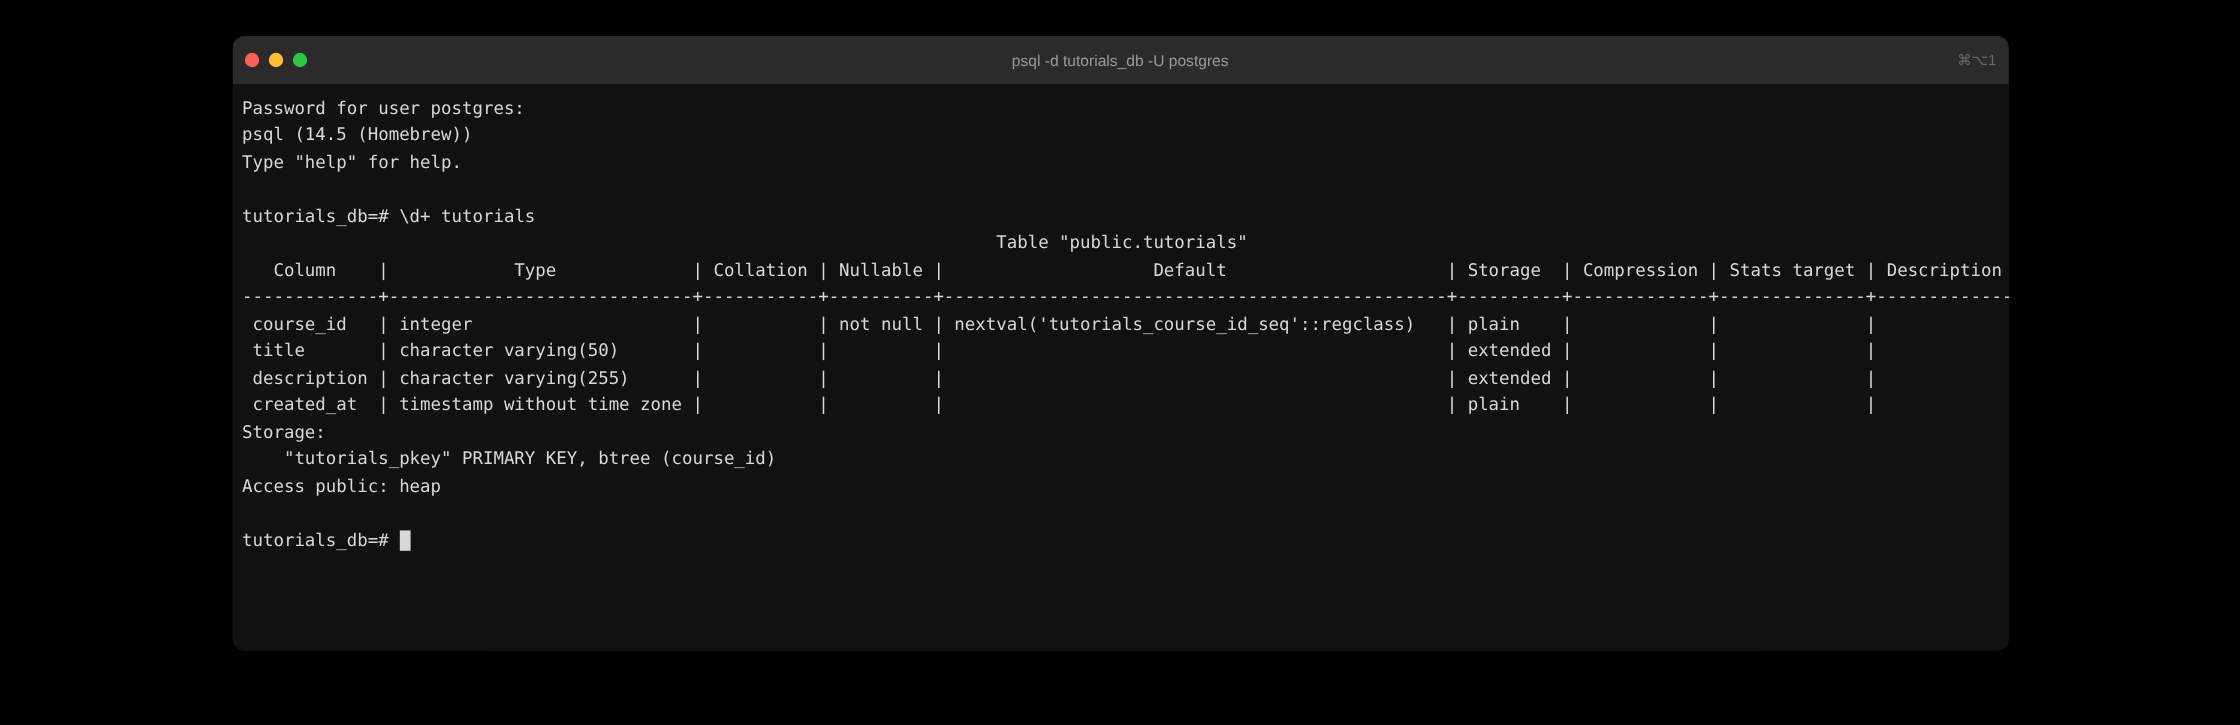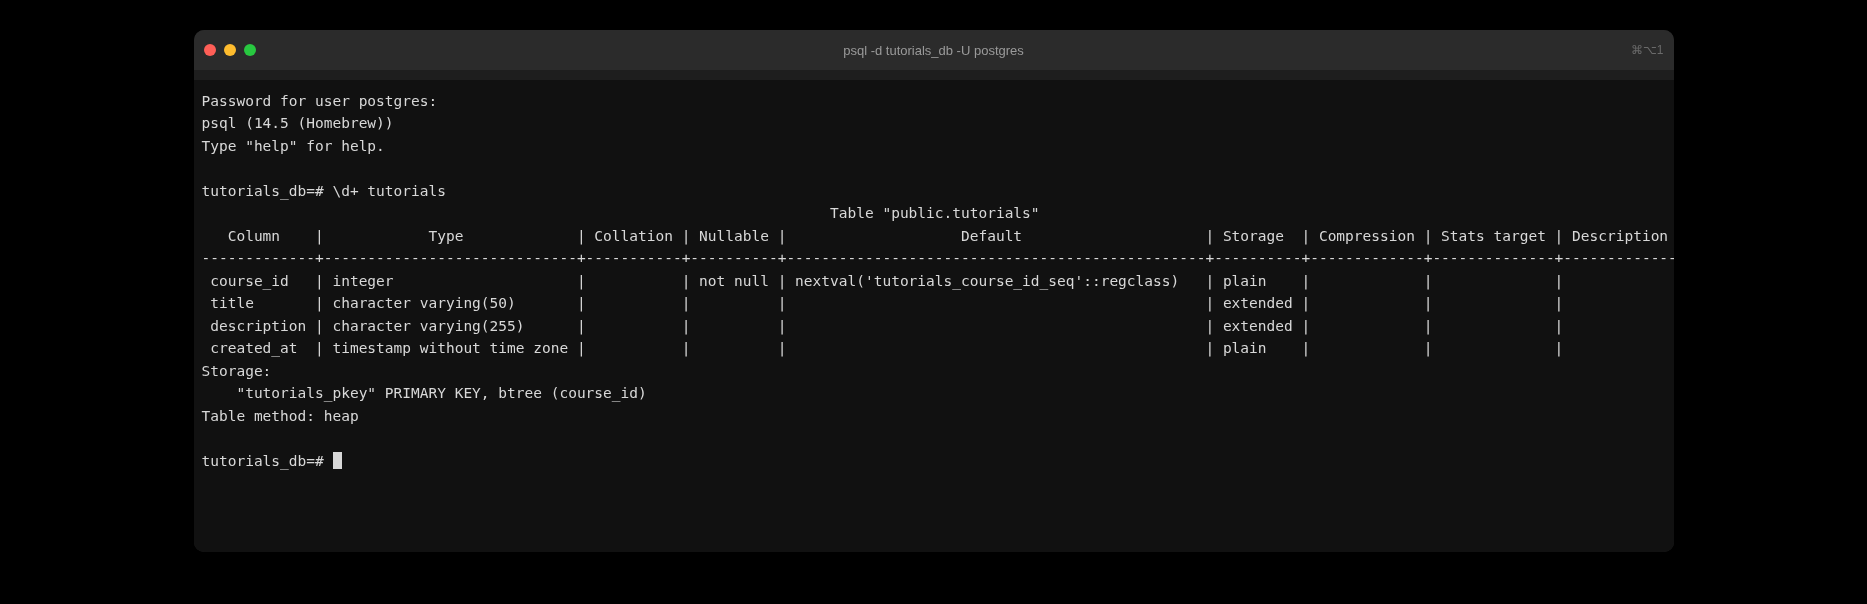--- a/index.html
+++ b/index.html
@@ -54,21 +54,20 @@
     font-family: -apple-system, sans-serif;
   }
   .term {
     background: #111;
     color: #d8d8d8;
     padding: 10px 8px 80px 8px;
     line-height: 1.55;
     font-size: 14.5px;
     white-space: pre;
     overflow-x: auto;
-    margin-top: 10px;
   }
   .cursor {
     display: inline-block;
     width: 9px;
     height: 17px;
     background: #d8d8d8;
     vertical-align: text-bottom;
     margin-left: 1px;
   }
 </style>
@@ -92,16 +91,16 @@
 <span>tutorials_db=#</span> <span>\d+ tutorials</span>
 <span id="table-block">                                                                        Table "public.tutorials"
    Column    |            Type             | Collation | Nullable |                    Default                     | Storage  | Compression | Stats target | Description 
 -------------+-----------------------------+-----------+----------+------------------------------------------------+----------+-------------+--------------+-------------
  course_id   | integer                     |           | not null | nextval('tutorials_course_id_seq'::regclass)   | plain    |             |              |             
  title       | character varying(50)       |           |          |                                                | extended |             |              |             
  description | character varying(255)      |           |          |                                                | extended |             |              |             
  created_at  | timestamp without time zone |           |          |                                                | plain    |             |              |             </span>
 <span>Storage:</span>
 <span>    "tutorials_pkey" PRIMARY KEY, btree (course_id)</span>
-<span>Table method: heap</span>
+<span>Access public: heap</span>
 
 <span>tutorials_db=#</span> <span class="cursor"></span></div>
 </div>
 
 </body></html>

